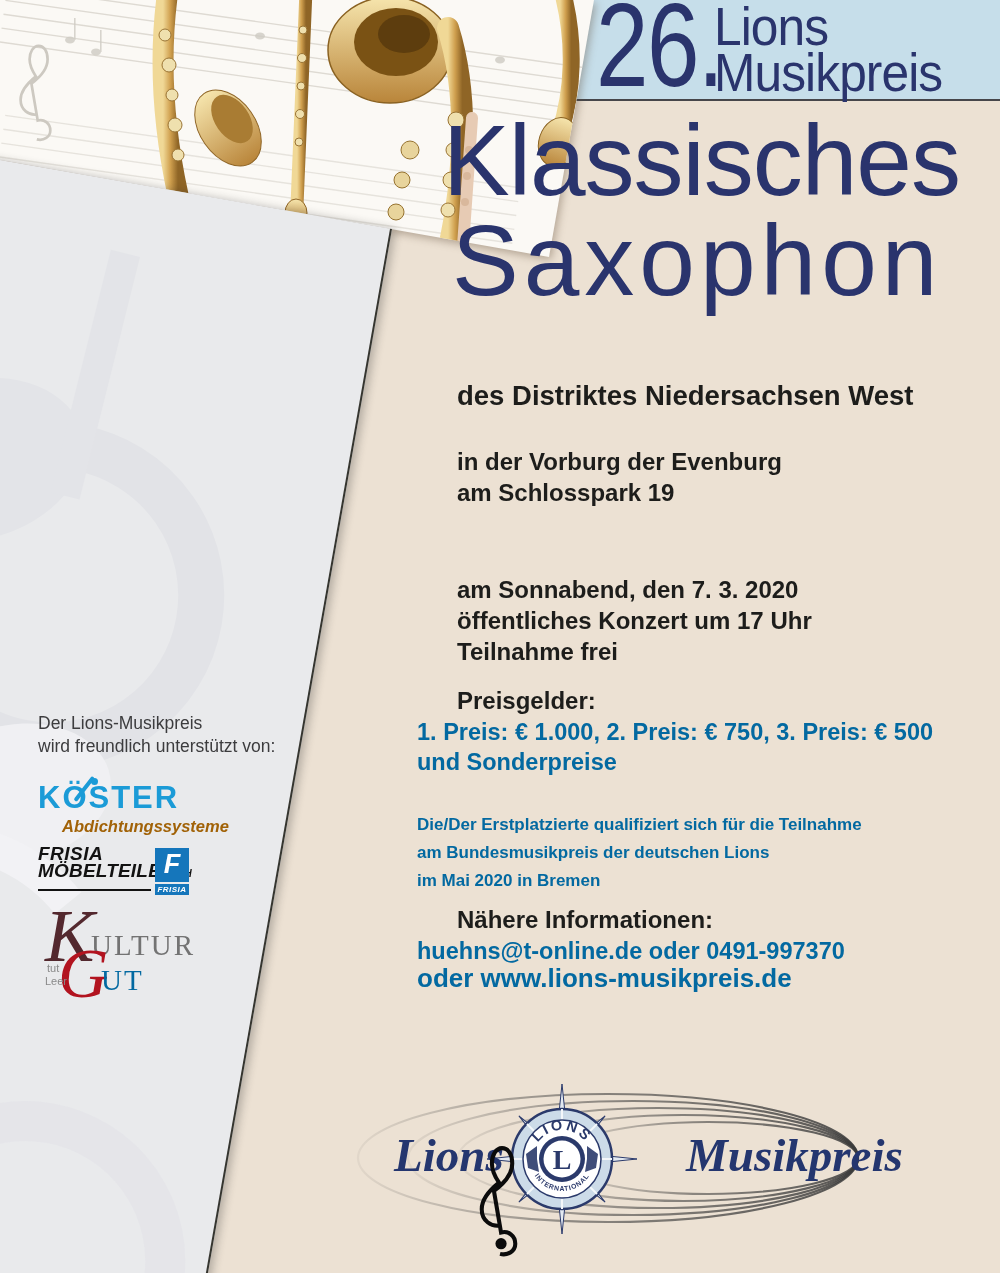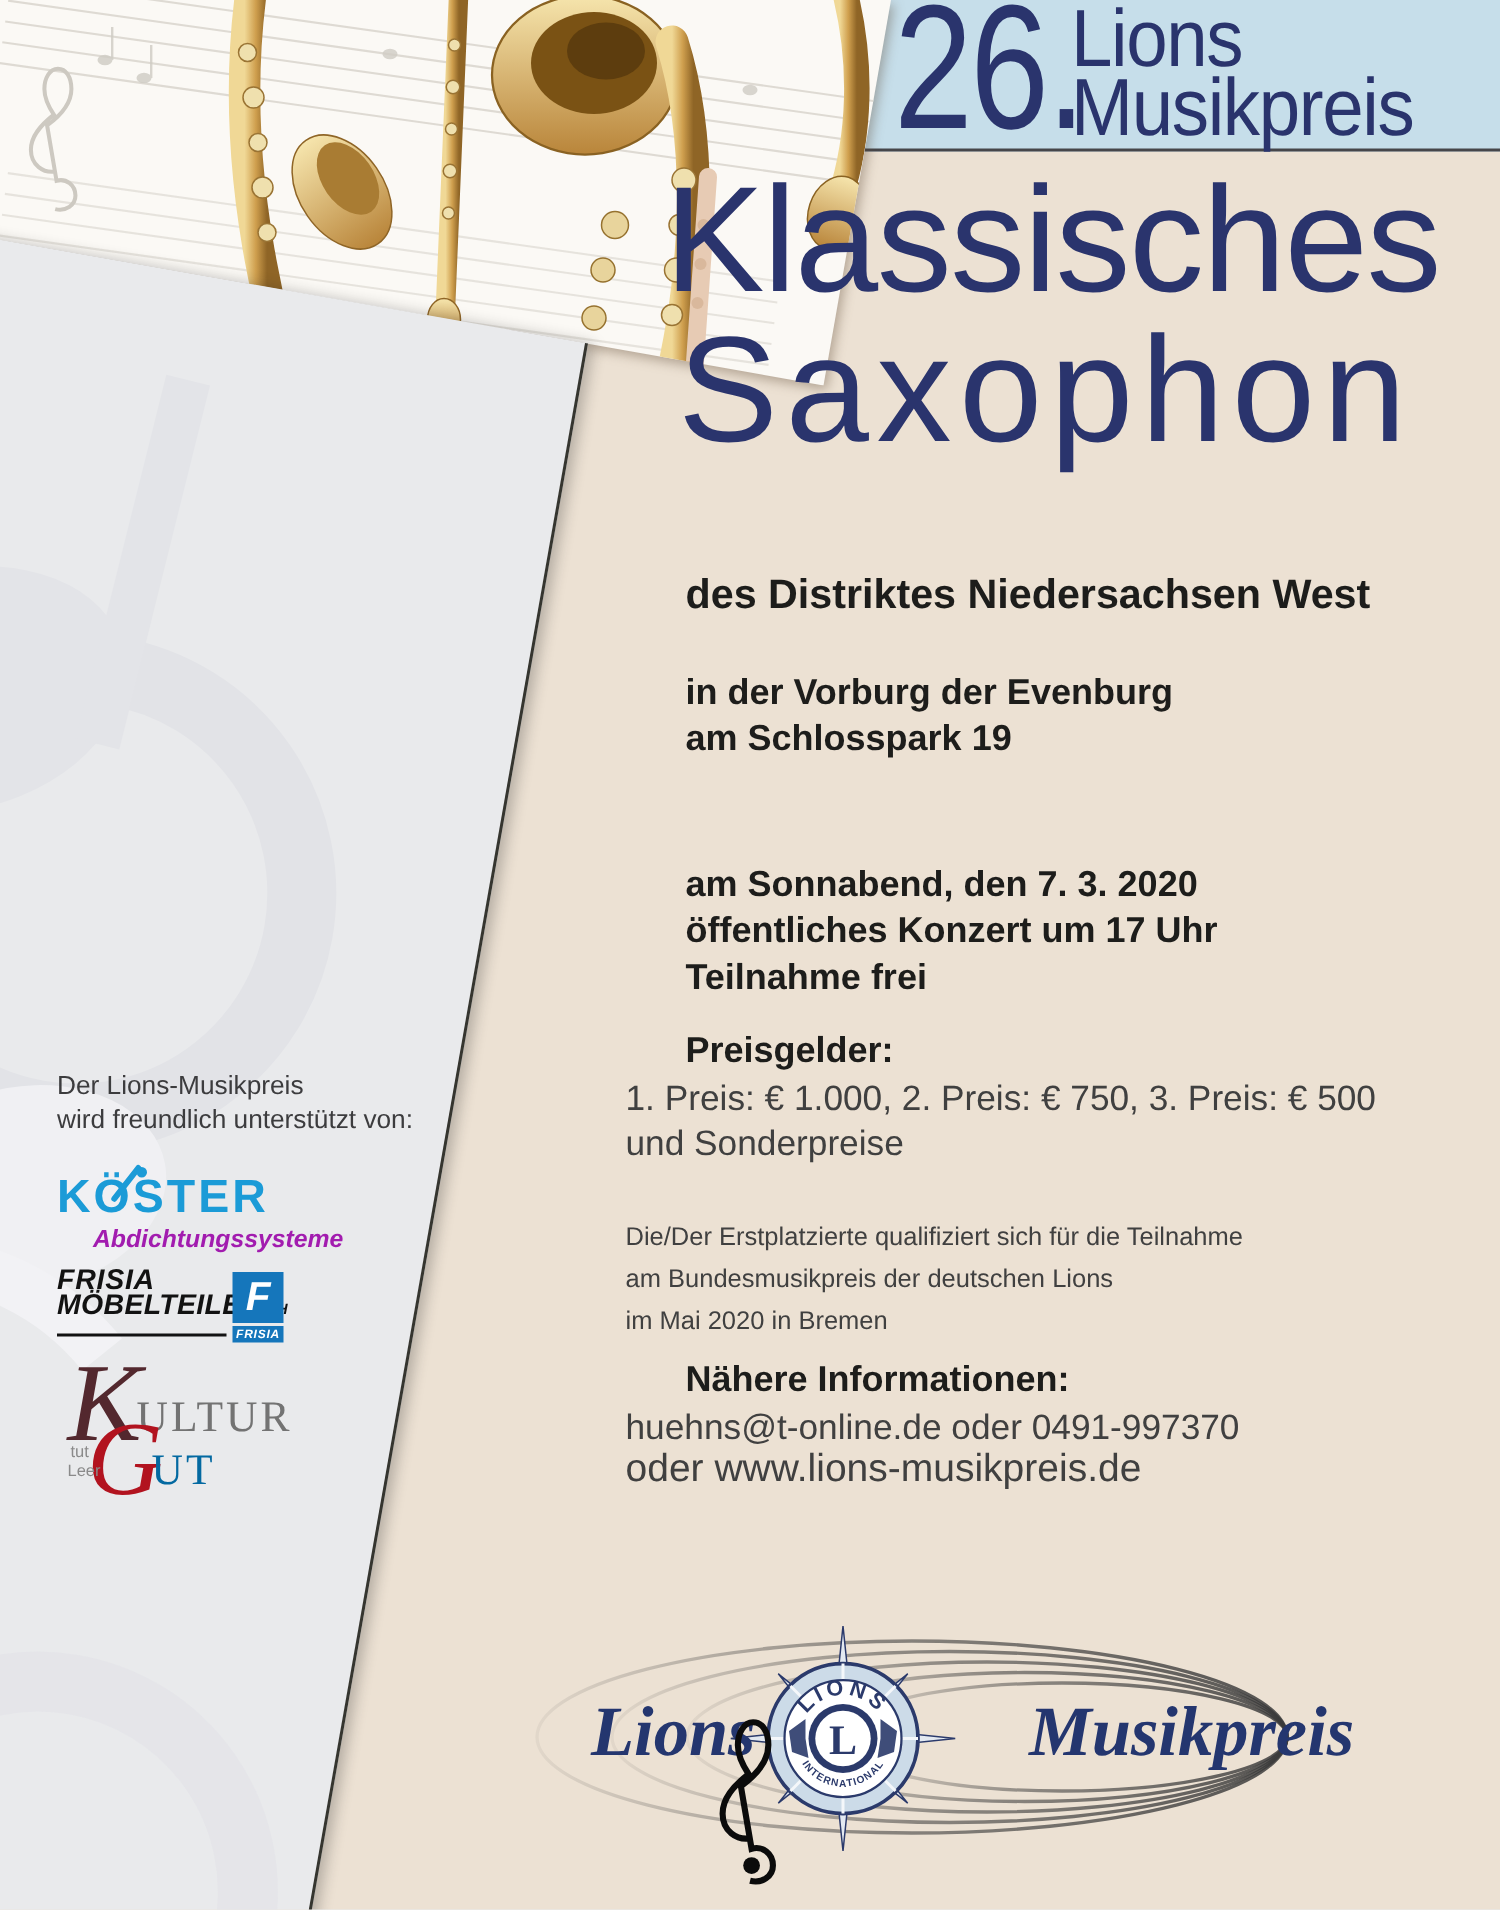--- a/index.html
+++ b/index.html
@@ -29,40 +29,40 @@
         border-right:2px solid #35352f;box-shadow:4px 0 9px rgba(40,40,40,.28);overflow:hidden;}
 
   
   .title-line{color:#2a346d;font-weight:300;z-index:4;}
   .title1{left:443px;top:110px;font-size:100px;line-height:100px;letter-spacing:-1px;}
   .title2{left:452px;top:210px;font-size:100px;line-height:100px;letter-spacing:5px;}
 
   
   .copy{left:417px;z-index:4;}
   .h-bold{font-weight:700;color:#1d1d1b;margin-left:40px;}
-  .t-light{font-weight:400;color:#404040;}
+  .t-light{font-weight:700;color:#0369a1;}
   .subtitle{top:380px;font-size:27.5px;}
   .venue{top:446px;font-size:24px;line-height:31px;}
   .sched{top:574px;font-size:24px;line-height:31px;}
   .prize-h{top:687px;font-size:24px;}
   .prize-1{top:719px;font-size:23.5px;}
   .prize-2{top:749px;font-size:23.5px;}
   .qual{top:811px;font-size:17px;line-height:28px;}
   .info-h{top:906px;font-size:24px;}
   .info-1{top:938px;font-size:23.5px;}
   .info-2{top:963px;font-size:26px;}
 
   
   .sponsor-intro{left:38px;top:712px;font-size:17.5px;line-height:23px;color:#3c3c3e;z-index:4;}
   .koester{left:38px;top:780px;z-index:4;}
   .koester-name{font-size:31px;font-weight:800;color:#1b9bd7;letter-spacing:2px;position:relative;}
   .koester-slash{position:absolute;left:31px;top:7px;width:30px;height:3.5px;background:#1b9bd7;
         transform:rotate(-52deg);border-radius:2px;z-index:5;}
   .koester-dot{position:absolute;left:53px;top:-2px;width:7px;height:7px;background:#1b9bd7;border-radius:50%;z-index:5;}
-  .koester-tag{margin-left:24px;margin-top:1px;font-size:16.5px;font-style:italic;color:#a21caf;font-weight:600;}
+  .koester-tag{margin-left:24px;margin-top:1px;font-size:16.5px;font-style:italic;color:#a16207;font-weight:600;}
   .frisia{left:38px;top:845px;z-index:4;width:200px;}
   .frisia-l1{font-size:19px;font-weight:900;font-style:italic;color:#121212;letter-spacing:.5px;line-height:17px;}
   .frisia-l2{font-size:19px;font-weight:900;font-style:italic;color:#121212;letter-spacing:.2px;line-height:17px;}
   .frisia-gmbh{font-size:10px;font-weight:700;}
   .frisia-rule{width:113px;height:2px;background:#121212;margin-top:7px;}
   .frisia-box{position:absolute;left:117px;top:3px;width:34px;height:34px;background:#1576bb;
         color:#fff;font-weight:900;font-size:27px;text-align:center;line-height:33px;font-style:italic;}
   .frisia-banner{position:absolute;left:117px;top:39px;width:34px;height:11px;background:#1576bb;
         color:#fff;font-size:8px;font-weight:900;font-style:italic;text-align:center;line-height:11px;letter-spacing:.5px;}
   .kultur{left:45px;top:903px;width:170px;height:120px;z-index:4;font-family:"Liberation Serif","DejaVu Serif",serif;}

